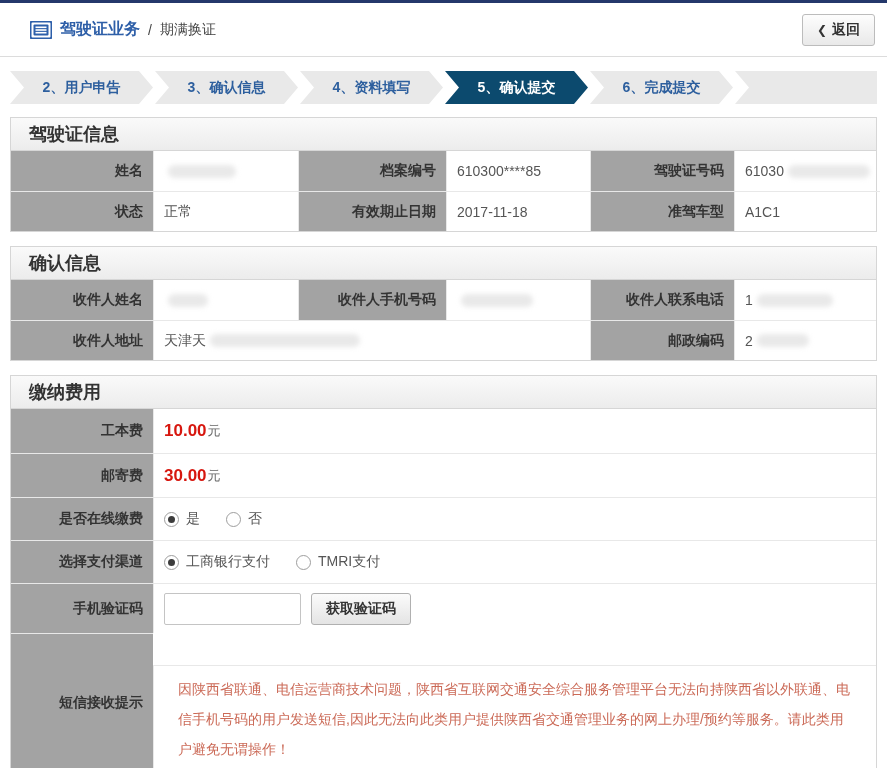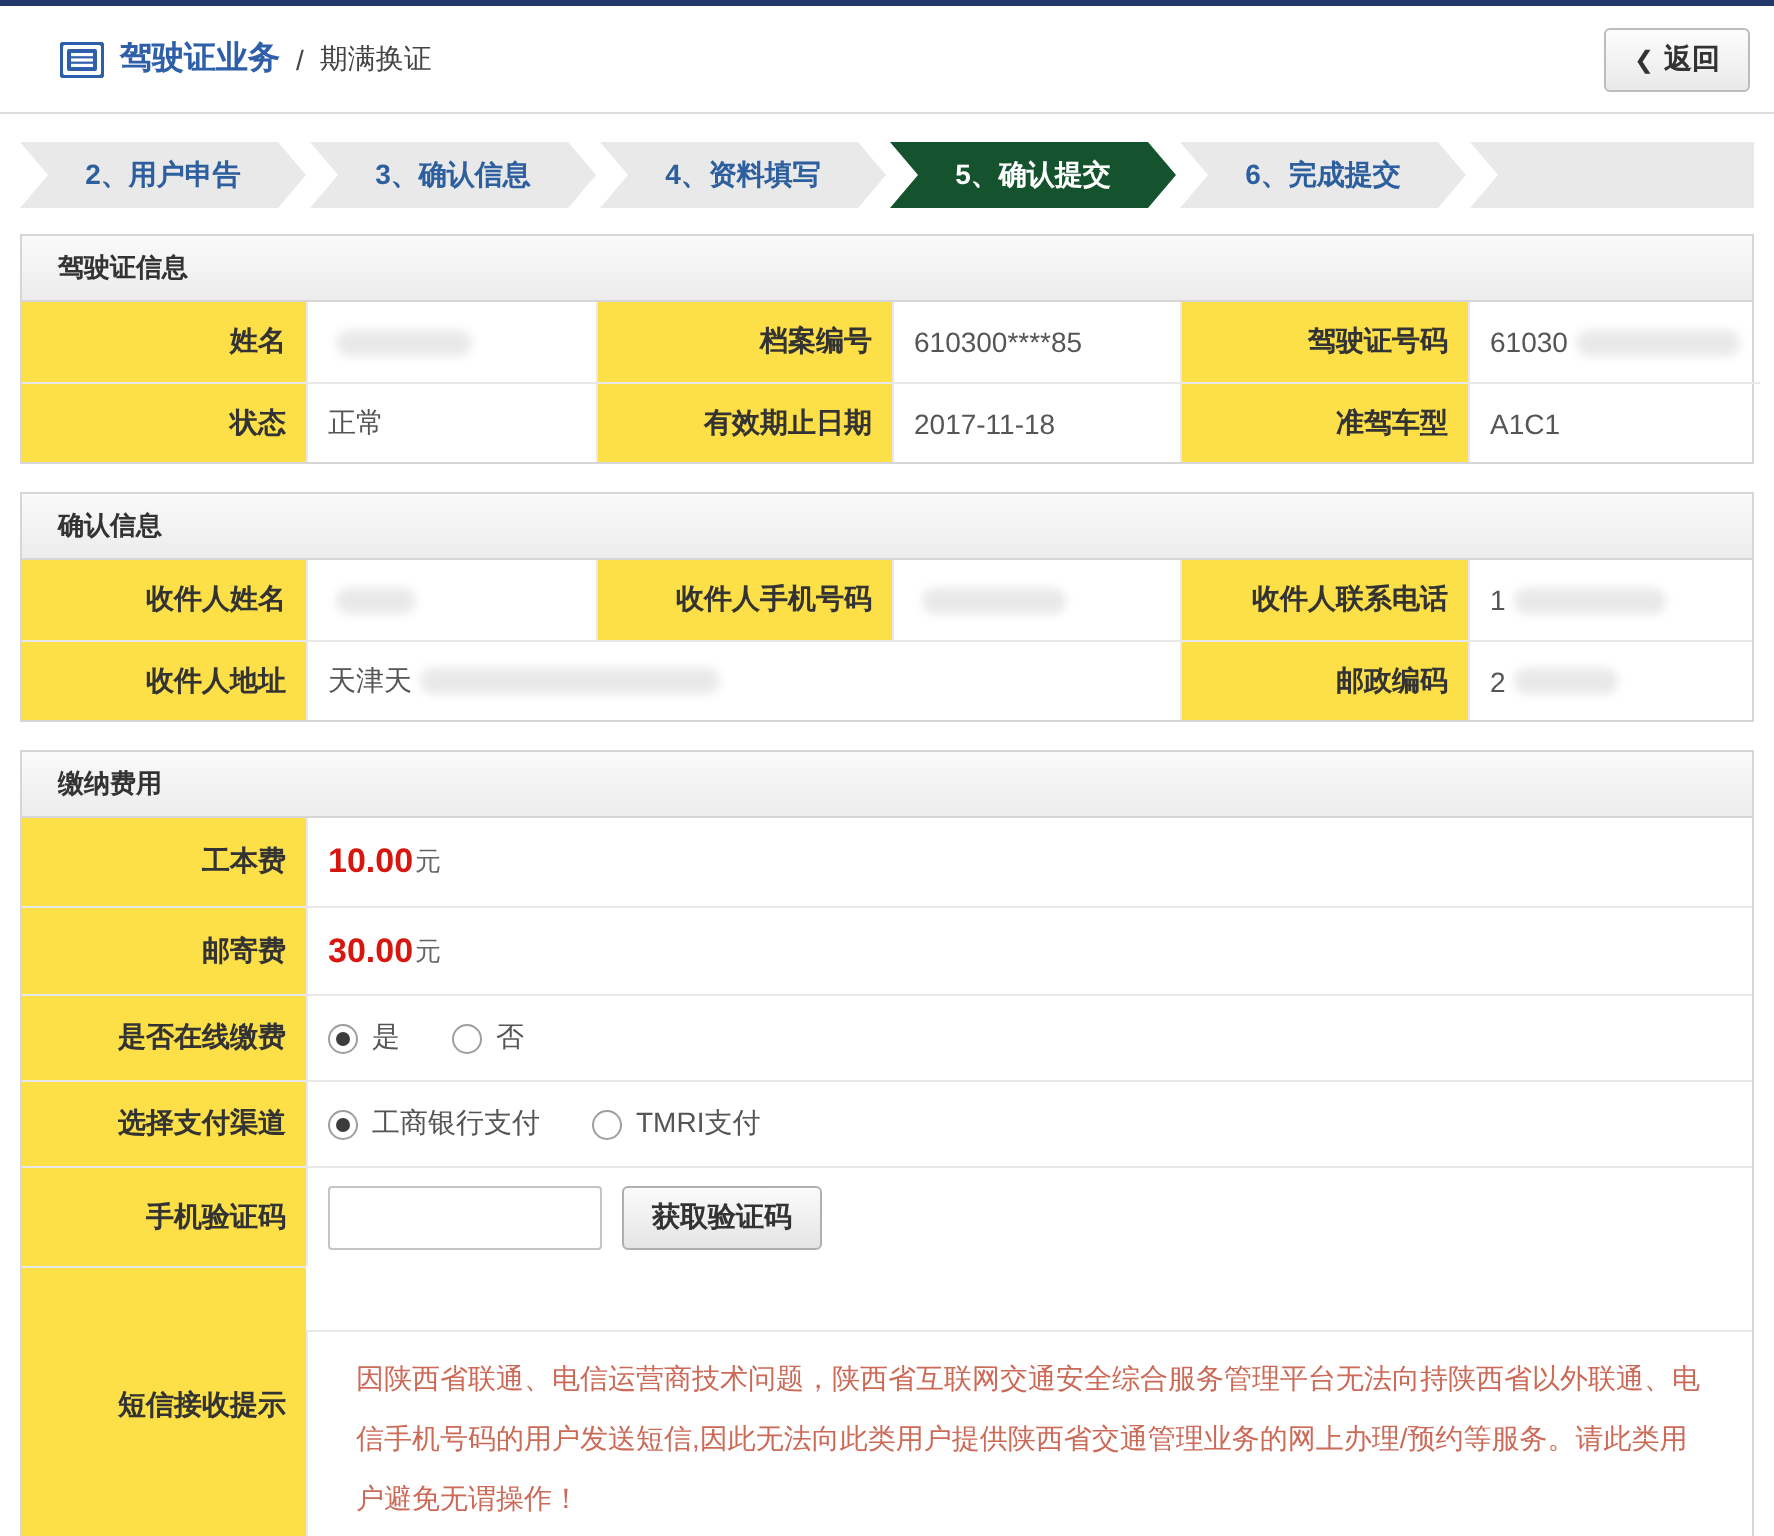--- a/index.html
+++ b/index.html
@@ -31,43 +31,43 @@
   
   .stepper-wrap { background:#fff; padding:14px 10px 13px 10px; flex:none; }
   .stepper { display:flex; height:33px; }
   .step {
     width:143px; margin-right:2px; background:#e9e9e9;
     color:#2d5f9e; font-weight:bold; font-size:14px;
     display:flex; align-items:center; justify-content:center;
     clip-path:polygon(0 0, calc(100% - 14px) 0, 100% 50%, calc(100% - 14px) 100%, 0 100%, 14px 50%);
   }
   .step.first { clip-path:polygon(0 0, calc(100% - 14px) 0, 100% 50%, calc(100% - 14px) 100%, 0 100%); }
-  .step.active { background:#14532d; color:#fff; }
+  .step.active { background:#0c4a6e; color:#fff; }
   .step-tail {
     flex:1; background:#e9e9e9;
     clip-path:polygon(0 0, 100% 0, 100% 100%, 0 100%, 14px 50%);
   }
 
   
   main { padding:0 10px; background:#fff; flex:none; }
   .section { border:1px solid #d6d6d6; background:#fff; margin-bottom:14px; }
   .section-header {
     height:33px; background:linear-gradient(#fafafa,#ececec);
     border-bottom:1px solid #d6d6d6; display:flex; align-items:center;
-    padding-left:18px; font-weight:bold; color:#333; font-size:13px;
+    padding-left:18px; font-weight:bold; color:#333; font-size:18px;
   }
   .grid6 { display:grid; grid-template-columns:142px 145px 148px 144px 144px 1fr; }
   .grid2 { display:grid; grid-template-columns:142px 1fr; }
   .cell {
     display:flex; align-items:center; min-height:40px;
     border-top:1px solid #e8e8e8; border-left:1px solid #e8e8e8;
     padding:0 10px; color:#555;
   }
   .cell.c1 { border-left:none; }
-  .cell.label { background:#fde047; justify-content:flex-end; color:#333; font-weight:bold; }
+  .cell.label { background:#a3a3a3; justify-content:flex-end; color:#333; font-weight:bold; }
   .cell.span3 { grid-column:span 3; }
   .smudge {
     display:inline-block; height:13px; border-radius:7px;
     background:#e9e9e9; filter:blur(2.5px); vertical-align:middle; margin-left:4px;
   }
   
   .h44 { min-height:44px; } .h43 { min-height:43px; } .h50 { min-height:50px; } .h60 { min-height:60px; }
   .fee { color:#d7170f; font-weight:bold; font-size:17px; }
   .unit { color:#666; font-size:13px; margin-left:1px; }
   .radio-opt { display:inline-flex; align-items:center; gap:7px; margin-right:26px; cursor:pointer; color:#555; }

